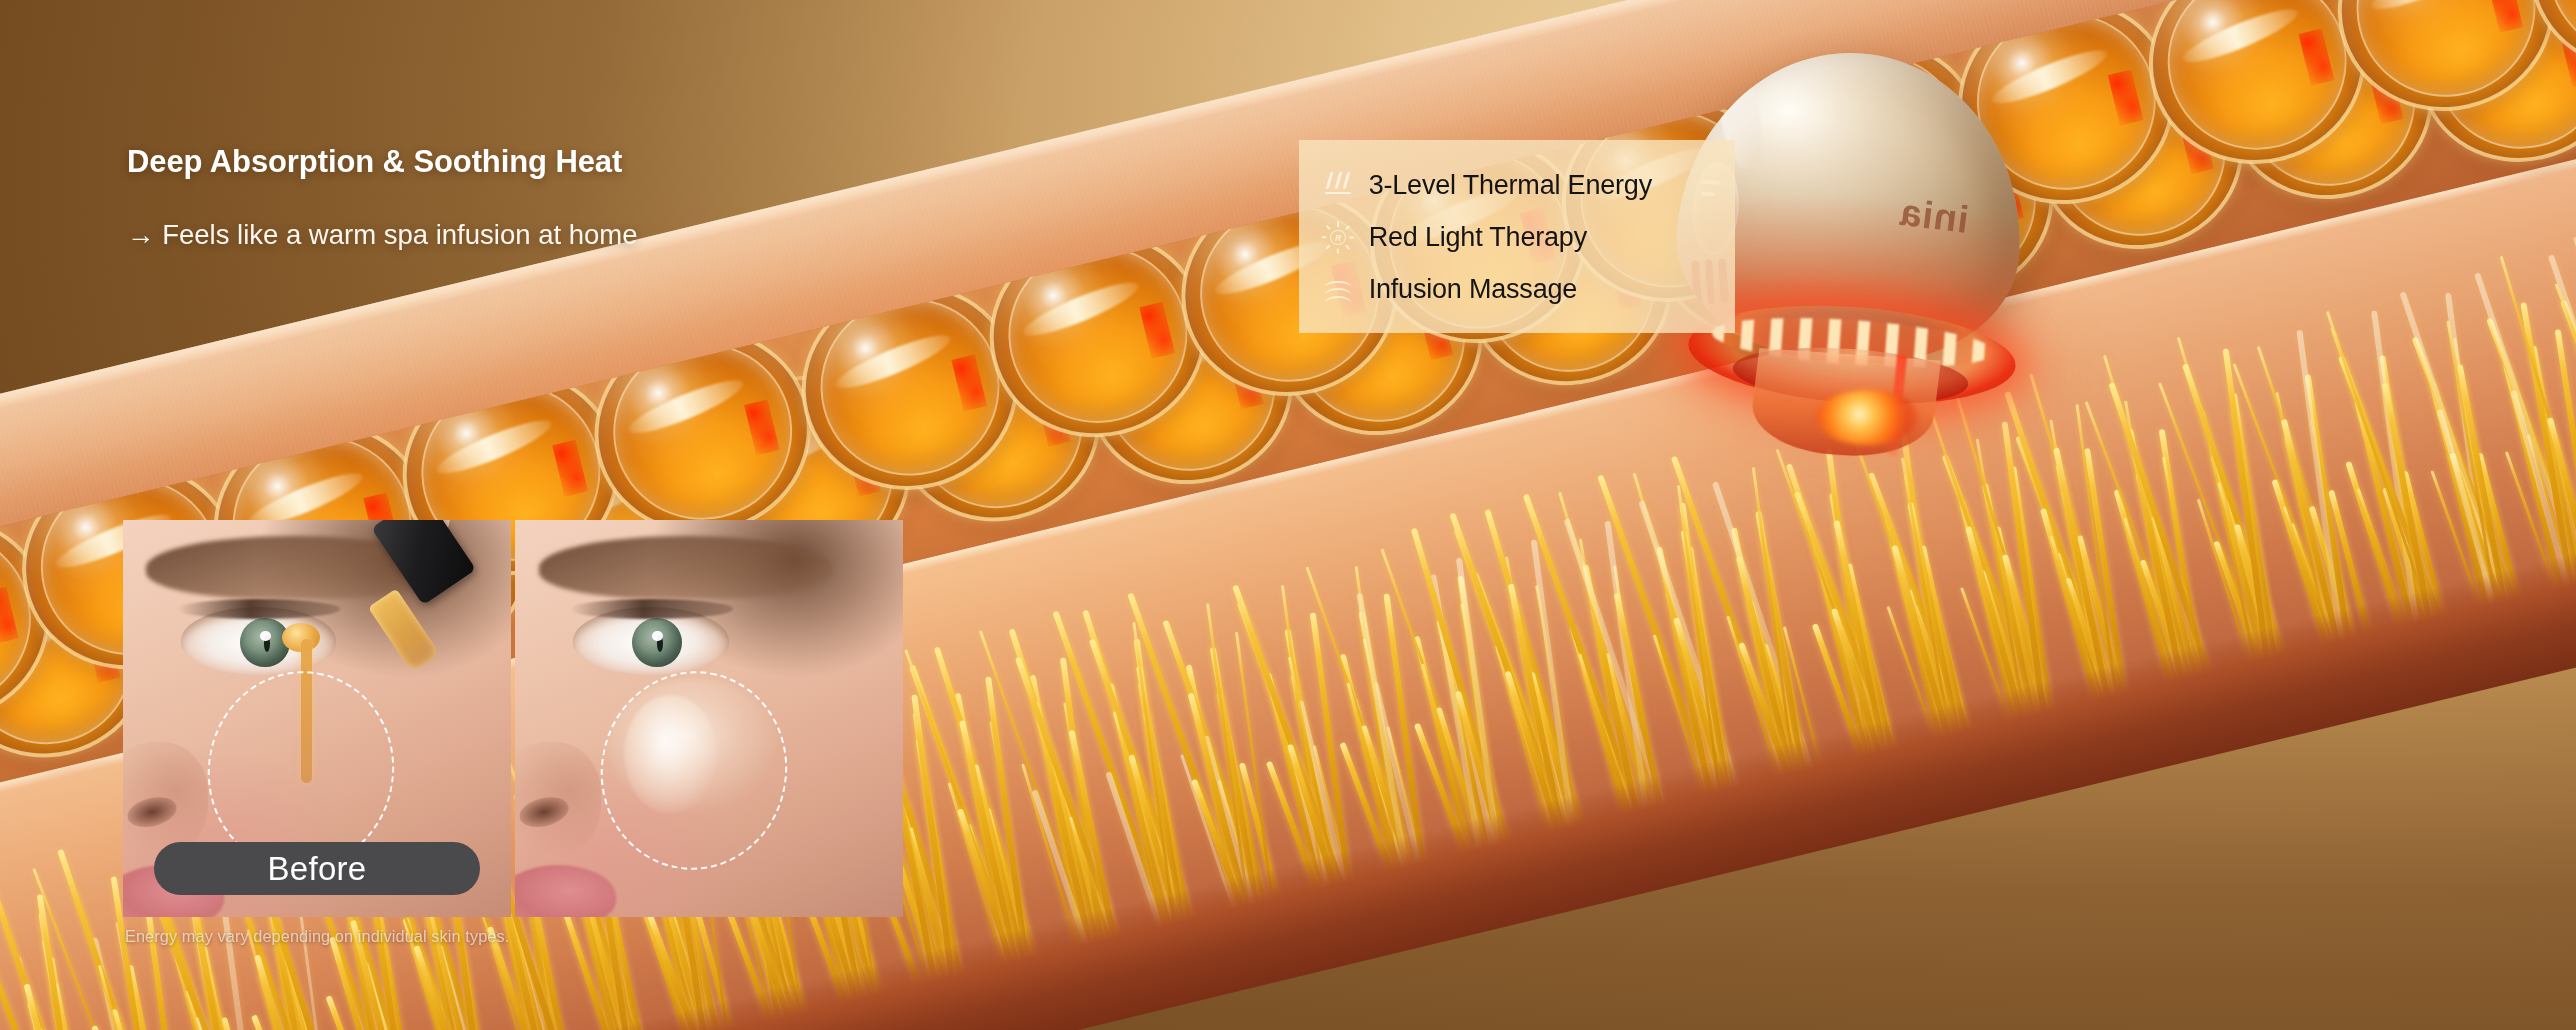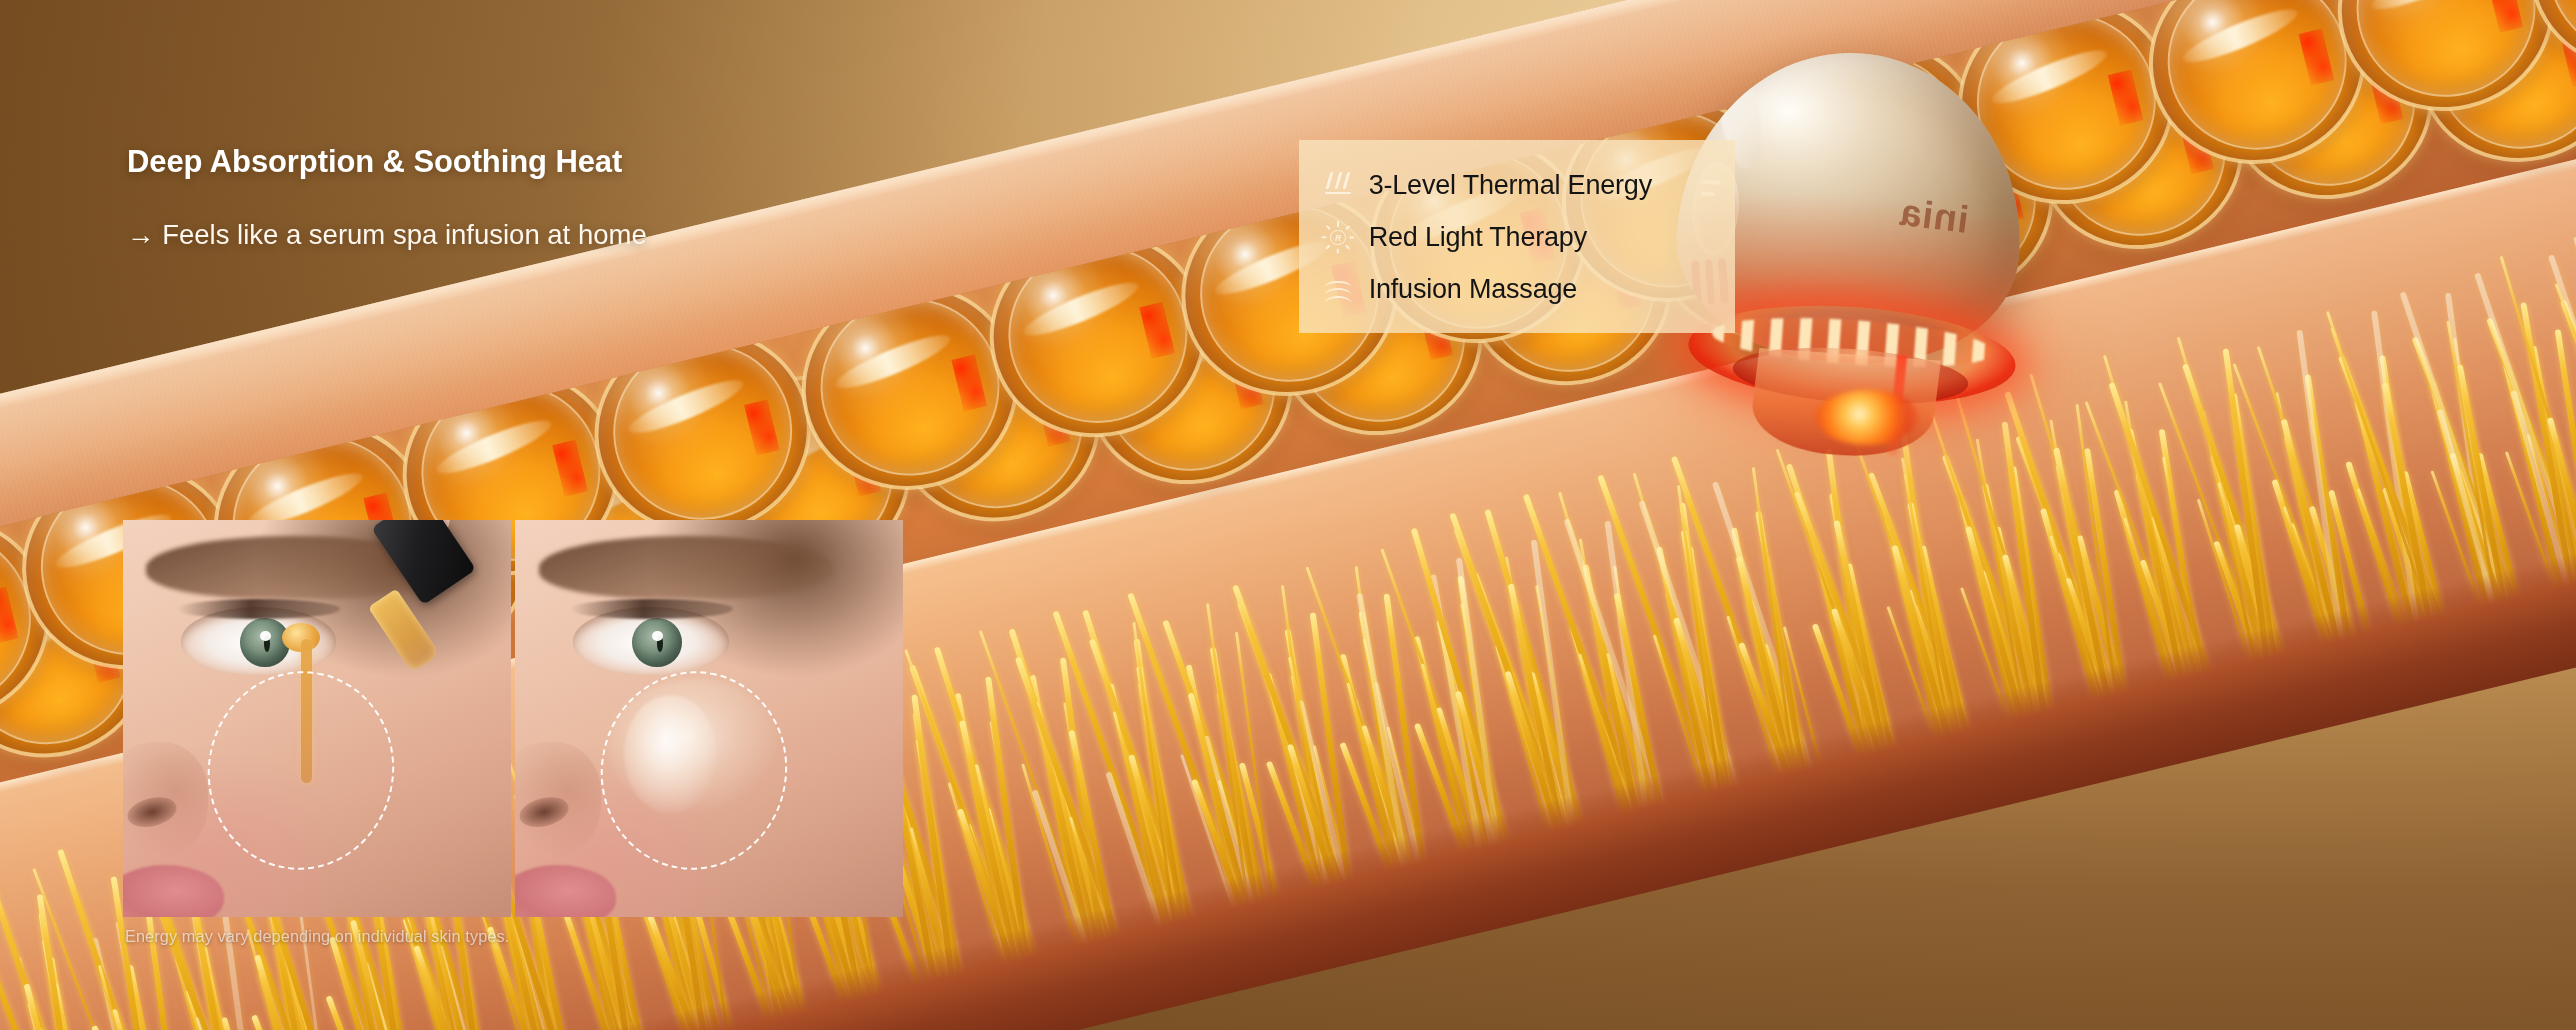--- a/index.html
+++ b/index.html
@@ -1177,21 +1177,21 @@
     </div>
     <div class="dev-ring"></div>
     <div class="dev-cone"></div>
     <div class="dev-beam"></div>
     <div class="dev-glowpt"></div>
   </div>
 
   <div class="copy">
     <div class="h2">Deep Absorption &amp; Soothing Heat</div>
     <div class="body">
-      <span class="ln">→ Feels like a serum spa infusion at home</span>
+      <span class="ln">→ Feels like a warm spa infusion at home</span>
     </div>
   </div>
 
   <div class="features">
 
     <div class="feat">
       <span class="glyph ic-heat">
         <i class="w"></i>
           <i class="w"></i>
           <i class="w"></i>
@@ -1242,20 +1242,21 @@
         <div class="lip"></div>
       </div>
       <div class="dropper">
         <div class="fingers"></div>
         <div class="cap"></div>
         <div class="glass"></div>
       </div>
       <div class="drip-blob"></div>
       <div class="drip"></div>
       <div class="ellipse-marker"></div>
+      <div class="pill before">Before</div>
     </div>
 
     <div class="pane">
       <div class="face">
         <div class="brow"></div>
         <div class="eye">
           <div class="iris">
               <div class="pupil"></div>
             </div>
         </div>

